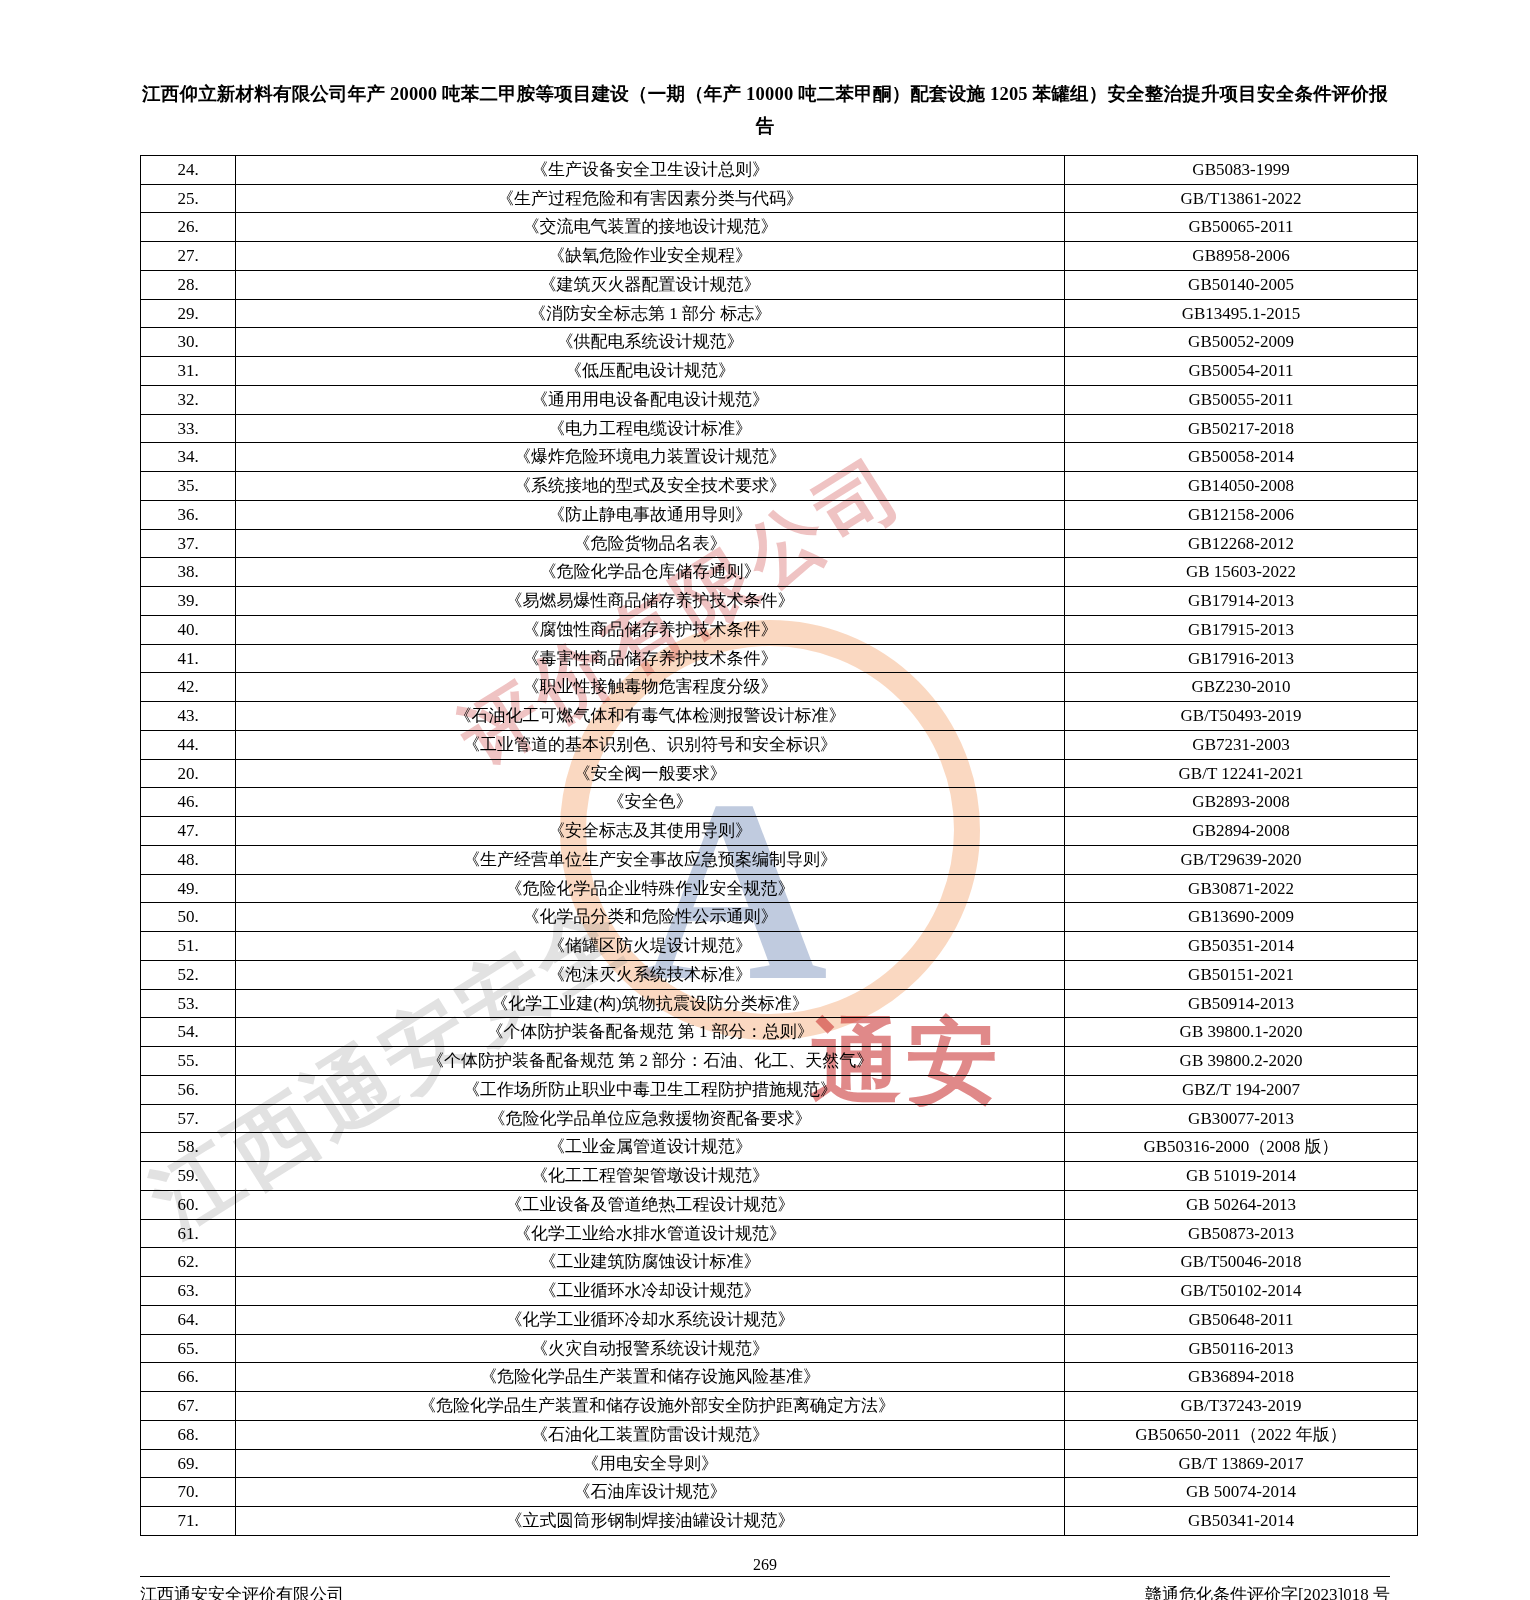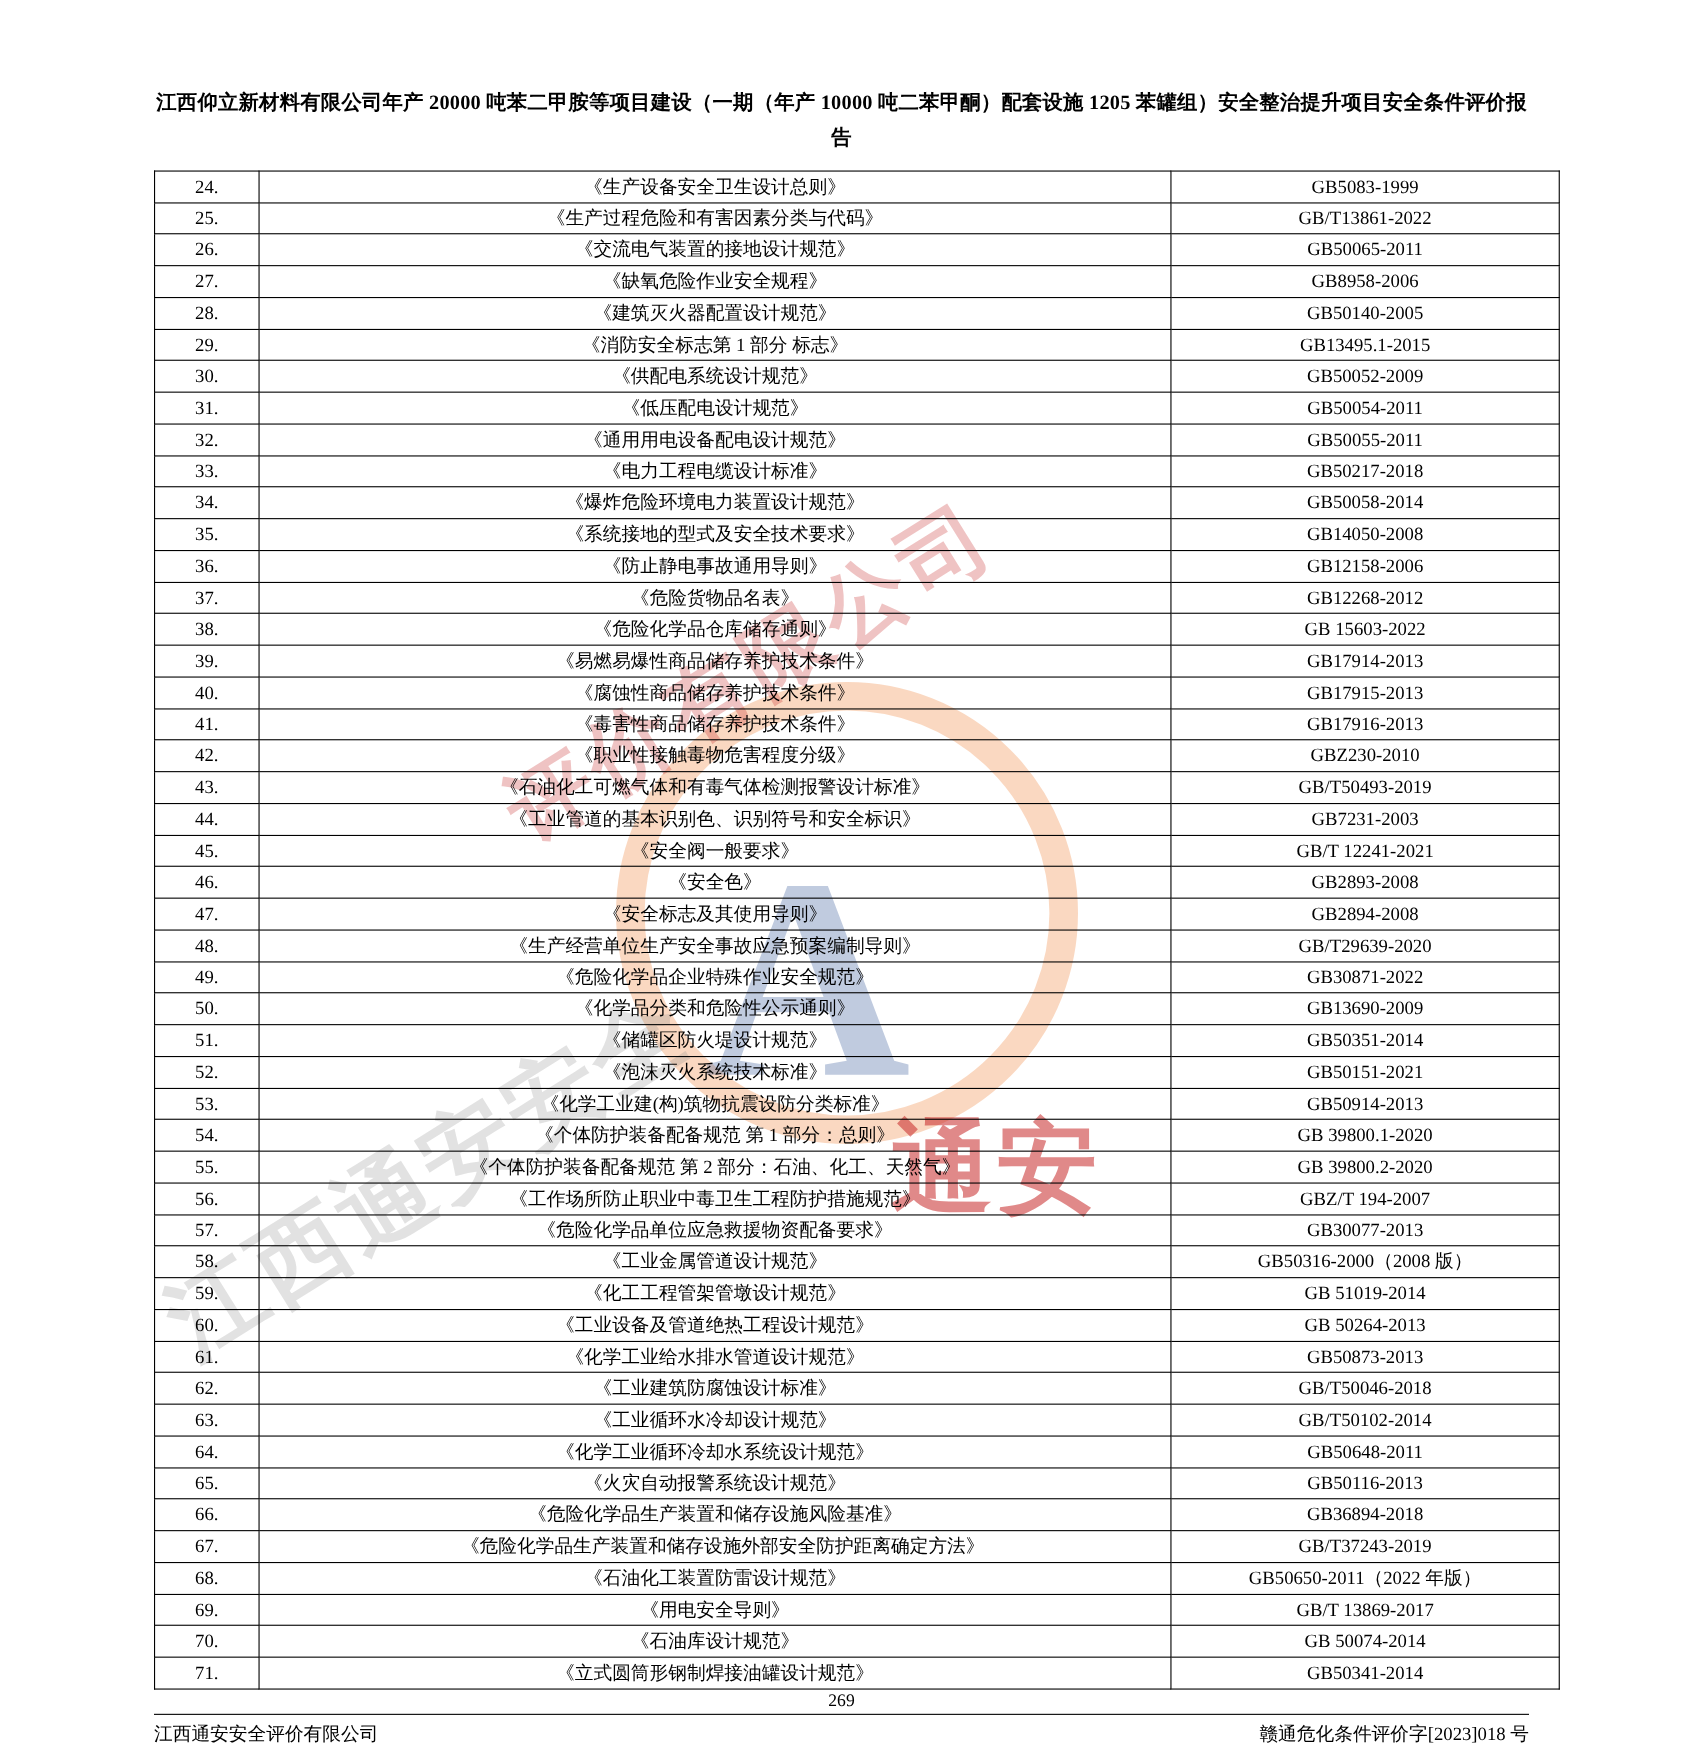--- a/index.html
+++ b/index.html
@@ -114,21 +114,21 @@
   td.c-name { width: 820px; }
   td.c-code { width: 344px; }
   td.c-name.wrap { text-align: center; padding-left: 18px; }
 
   
   .page-number {
     position: relative;
     z-index: 10;
     text-align: center;
     font-size: 16px;
-    margin-top: 2px;
+    margin-top: 20px;
   }
   .footer-rule {
     position: relative;
     z-index: 10;
     width: 1250px;
     margin: 2px auto 0 auto;
     border-top: 1.2px solid #000;
   }
   .footer-row {
     position: relative;
@@ -258,21 +258,21 @@
           <td class="c-num">43.</td>
           <td class="c-name">《石油化工可燃气体和有毒气体检测报警设计标准》</td>
           <td class="c-code">GB/T50493-2019</td>
         </tr>
       <tr>
           <td class="c-num">44.</td>
           <td class="c-name">《工业管道的基本识别色、识别符号和安全标识》</td>
           <td class="c-code">GB7231-2003</td>
         </tr>
       <tr>
-          <td class="c-num">45.</td>
+          <td class="c-num">20.</td>
           <td class="c-name">《安全阀一般要求》</td>
           <td class="c-code">GB/T 12241-2021</td>
         </tr>
       <tr>
           <td class="c-num">46.</td>
           <td class="c-name">《安全色》</td>
           <td class="c-code">GB2893-2008</td>
         </tr>
       <tr>
           <td class="c-num">47.</td>

